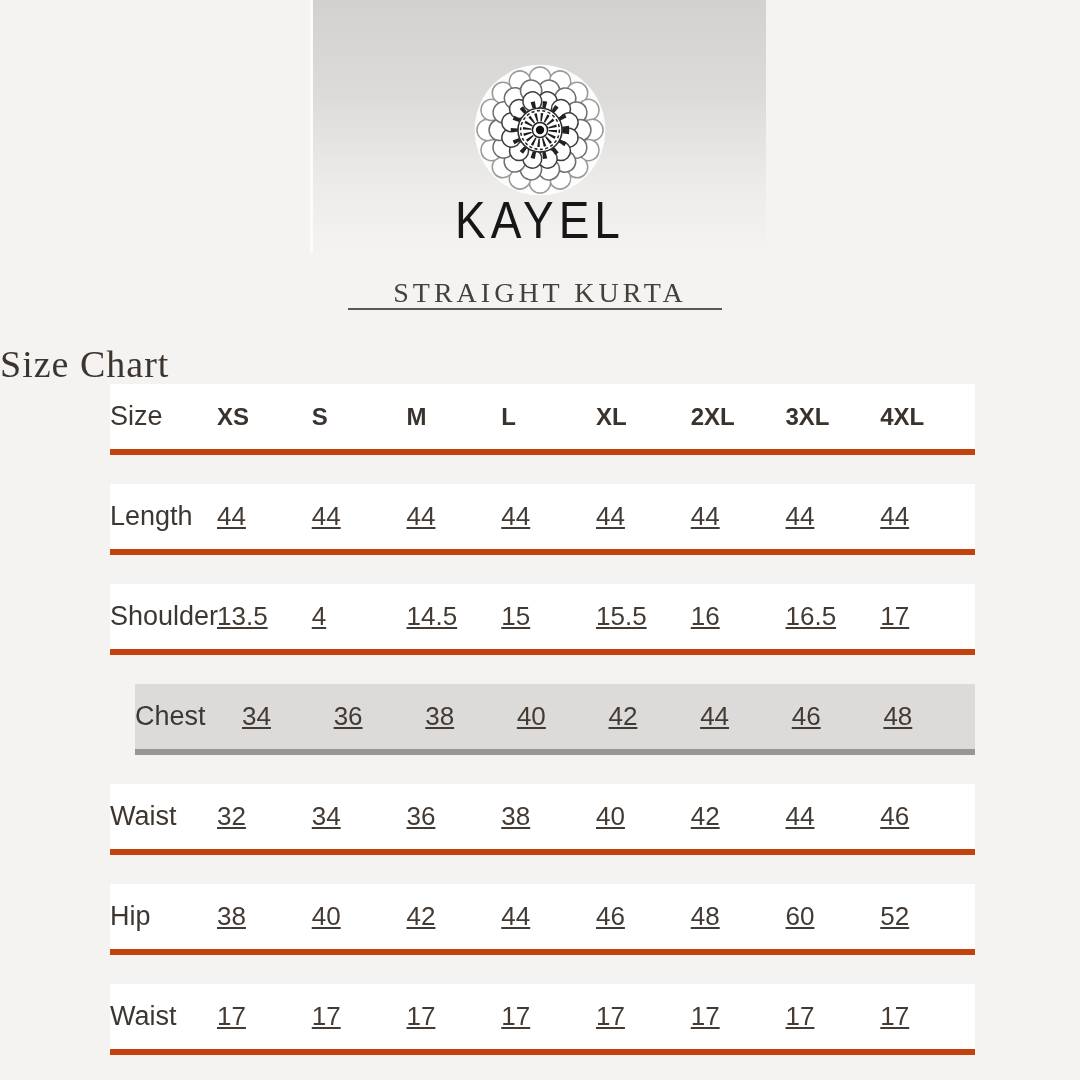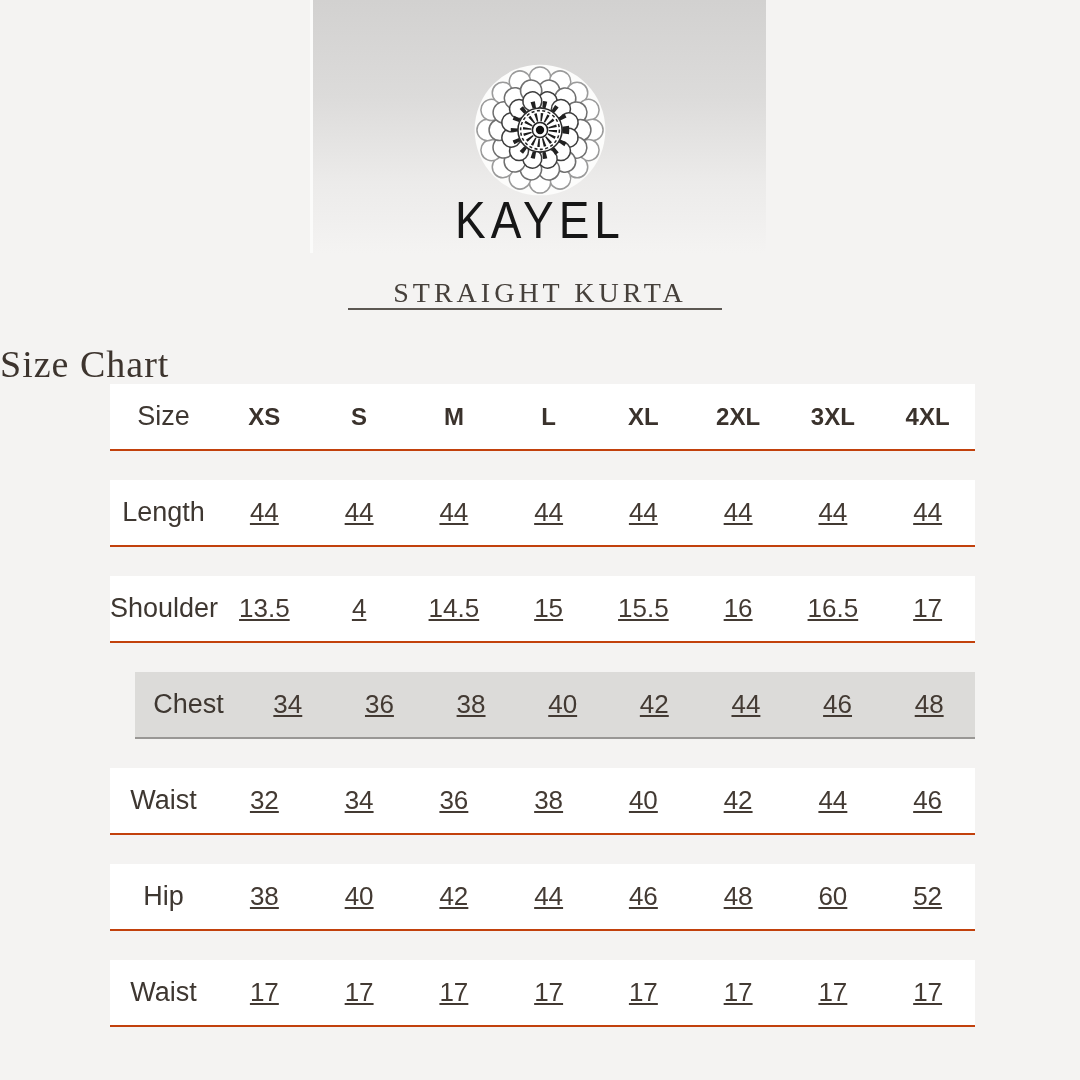--- a/index.html
+++ b/index.html
@@ -34,22 +34,22 @@
     position:absolute;left:0;top:316px;width:1080px;text-align:left;
     font-family:"Liberation Serif",serif;font-size:38px;letter-spacing:1px;
     color:#3d342e;
     margin-top:26px;
   }
   
   .size-table{position:absolute;left:110px;top:384px;width:865px;}
   .row{
     display:grid;grid-template-columns:107px repeat(8,1fr);
     align-items:center;height:65px;margin-bottom:29px;
-    background:#ffffff;border-bottom:2px solid #c2410c;
-    box-sizing:content-box;text-align:center;
+    background:#ffffff;border-bottom:6px solid #c2410c;
+    box-sizing:content-box;
   }
   .row.highlight{background:#dcdbd9;border-bottom-color:#999795;margin-left:25px;}
   .cell{white-space:nowrap;}
   .label-cell{font-size:27px;color:#3e3731;}
   .size-cell{font-size:24px;font-weight:bold;color:#3a322c;}
   .num-cell{font-size:26px;color:#433a33;text-decoration:underline;}
 </style>
 </head>
 <body>
 

